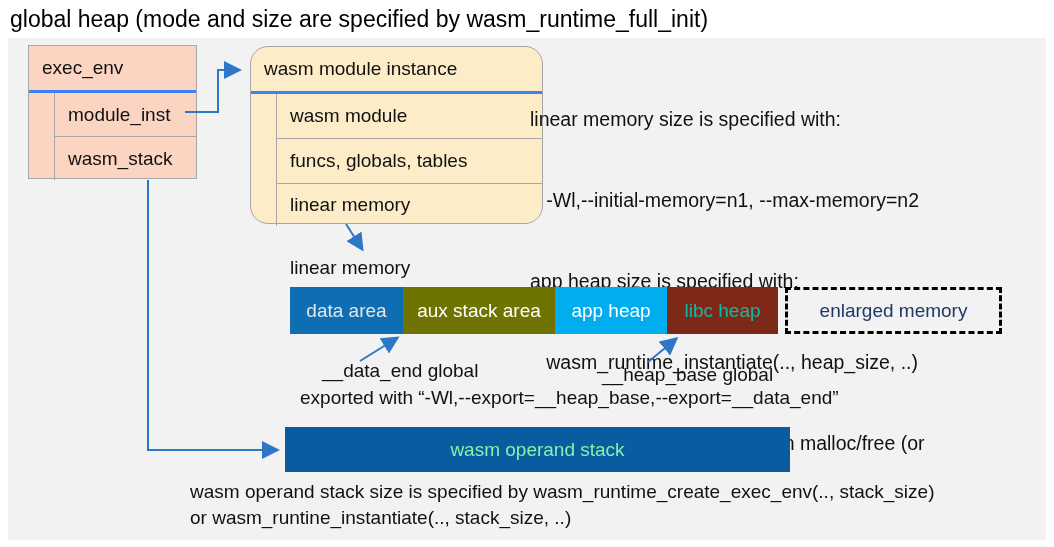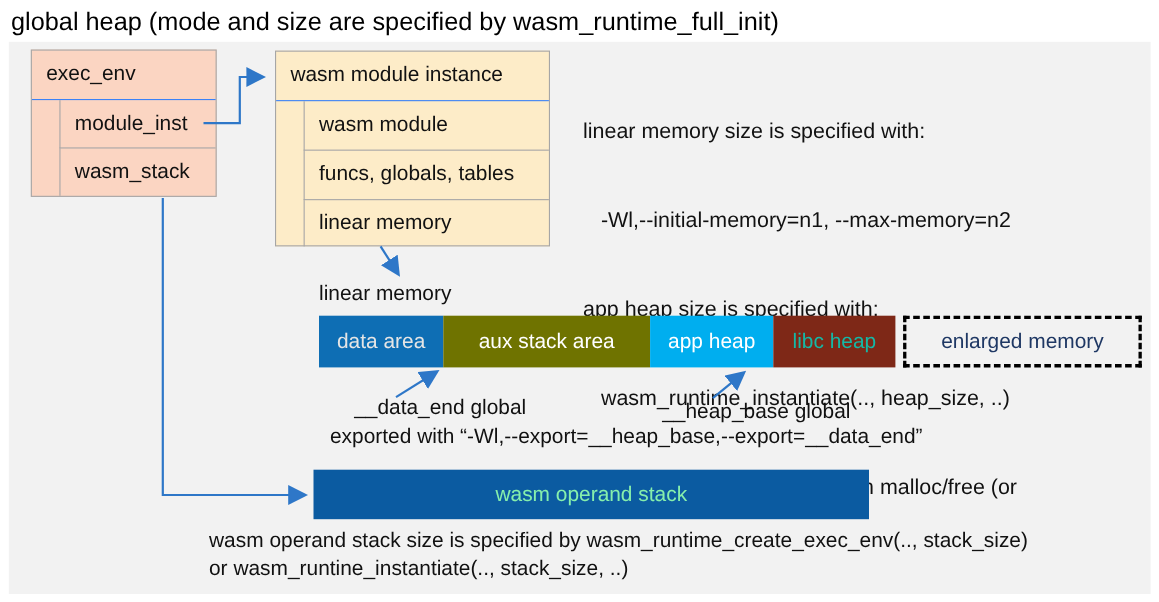--- a/index.html
+++ b/index.html
@@ -10,36 +10,36 @@
   .title {
     position:absolute; left:10px; top:6px; font-size:23px; color:#000;
   }
   .panel {
     position:absolute; left:8px; top:38px; width:1038px; height:502px;
   }
   
   .tree-box {
     position:absolute; border:1px solid #a6a6a6; box-sizing:border-box; font-size:19px;
   }
-  .tree-header { height:44px; line-height:44px; padding-left:13px; border-bottom:1px solid #3b82f6; }
+  .tree-header { height:44px; line-height:44px; padding-left:13px; border-bottom:3px solid #3b82f6; }
   .tree-child  { height:43px; line-height:43px; padding-left:13px; margin-left:25px;
                  border-left:1px solid #a6a6a6; border-bottom:1px solid #a6a6a6; }
   .tree-child.last { border-bottom:none; }
   .exec-box     { left:28px;  top:45px; width:169px; height:134px; }
-  .instance-box { left:250px; top:46px; width:250px; height:178px; }
+  .instance-box { left:250px; top:46px; width:293px; height:178px;border-radius:18px; }
   .instance-box .tree-child { height:44px; line-height:44px; }
   .instance-box .tree-child.last { height:42px; line-height:42px; }
   
   .notes { position:absolute; left:530px; top:52px; font-size:19.5px; line-height:27px; white-space:pre-wrap; }
   
   .lm-label { position:absolute; left:290px; top:257px; font-size:19px; }
   .lm-bar { position:absolute; left:290px; top:287px; height:47px; display:flex; }
   .lm-seg { height:47px; line-height:47px; text-align:center; font-size:19px; box-sizing:border-box; }
   .seg-0 { width:113px; }
-  .seg-1 { width:188px; }
+  .seg-1 { width:152px; }
   .seg-2 { width:112px; }
   .seg-3 { width:111px; }
   .seg-4 { width:217px; margin-left:7px; border:3px dashed #000; line-height:41px; height:47px; }
   .cap-data-end  { position:absolute; left:322px; top:360px; font-size:19px; }
   .cap-heap-base { position:absolute; left:602px; top:364px; font-size:19px; }
   .cap-export    { position:absolute; left:300px; top:387px; font-size:19px; }
   
   .op-bar {
     position:absolute; left:285px; top:427px; width:505px; height:45px;
     line-height:45px; text-align:center; font-size:19px; color:#86efac;

